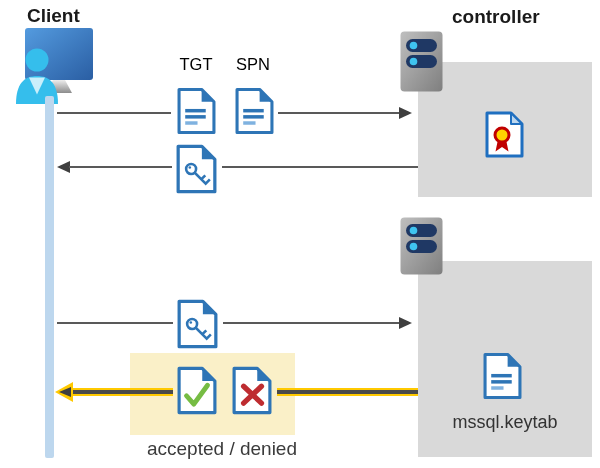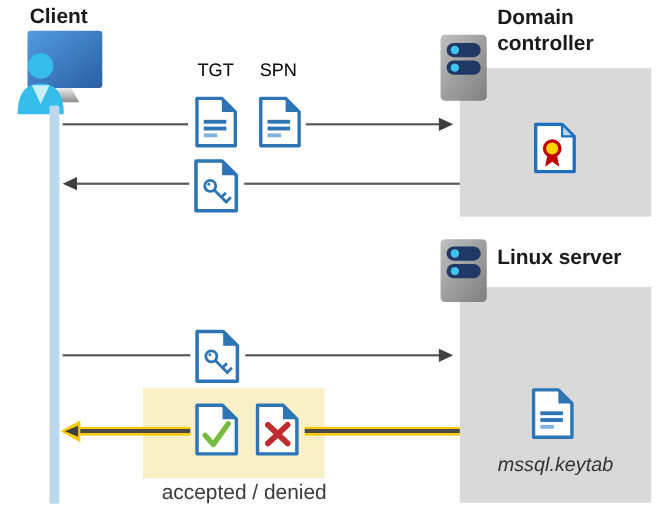--- a/index.html
+++ b/index.html
@@ -64,21 +64,20 @@
         </defs>
       <rect x="0.5" y="0.5" width="42" height="60" rx="4" fill="url(#srvA)"></rect>
       <rect x="6" y="8" width="31" height="13" rx="6.5" fill="#1F3864"></rect>
       <circle cx="13.5" cy="14.5" r="3.8" fill="#3FC4F0"></circle>
       <rect x="6" y="24" width="31" height="13" rx="6.5" fill="#1F3864"></rect>
       <circle cx="13.5" cy="30.5" r="3.8" fill="#3FC4F0"></circle>
     </svg>
   </div>
 
   <div class="abs heading" style="left:452px;top:5px;">
-    <div>Domain</div>
     <div>controller</div>
   </div>
 
   <div class="abs" style="left:485px;top:111px;">
     <svg width="39" height="47" viewBox="0 0 39 47">
       <path d="M2,2 h24 l11,11 v32 h-35 z" fill="#fff" stroke="#1F6FC0" stroke-width="3" stroke-linejoin="round"></path>
       <path d="M26,2 v11 h11 z" fill="#BDD7EE" stroke="#1F6FC0" stroke-width="2" stroke-linejoin="round"></path>
       <path d="M13.5,26 l-3,14.5 6.5,-4.5 6.5,4.5 -3,-14.5 z" fill="#C00000"></path>
       <circle cx="17" cy="24" r="7" fill="#FFD400" stroke="#C00000" stroke-width="3"></circle>
     </svg>
@@ -95,34 +94,33 @@
       </linearGradient>
         </defs>
       <rect x="0.5" y="0.5" width="42" height="57" rx="4" fill="url(#srvB)"></rect>
       <rect x="6" y="7" width="31" height="13" rx="6.5" fill="#1F3864"></rect>
       <circle cx="13.5" cy="13.5" r="3.8" fill="#3FC4F0"></circle>
       <rect x="6" y="23" width="31" height="13" rx="6.5" fill="#1F3864"></rect>
       <circle cx="13.5" cy="29.5" r="3.8" fill="#3FC4F0"></circle>
     </svg>
   </div>
 
-  <div class="abs heading" style="left:452px;top:223px;">Linux server</div>
 
 
   <div class="abs" style="left:483px;top:352px;">
     <svg width="39" height="48" viewBox="0 0 38 46">
       <path d="M2,2 h22 l12,12 v30 h-34 z" fill="#fff" stroke="#2E75B6" stroke-width="3" stroke-linejoin="round"></path>
       <path d="M24,2 v12 h12 z" fill="#2E75B6"></path>
       <rect x="8" y="21" width="20" height="3.4" fill="#2E75B6"></rect>
       <rect x="8" y="27" width="20" height="3.4" fill="#2E75B6"></rect>
       <rect x="8" y="33" width="12" height="3.4" fill="#7FB2E0"></rect>
     </svg>
   </div>
 
-  <div class="abs center-label" style="left:418px;top:412px;width:174px;font-style:italic;">mssql.keytab</div>
+  <div class="abs center-label" style="left:418px;top:412px;width:174px;">mssql.keytab</div>
 
   <div class="abs sublabel" style="left:174px;top:55px;width:44px;">TGT</div>
   <div class="abs sublabel" style="left:231px;top:55px;width:44px;">SPN</div>
 
   <div class="abs hline" style="left:57px;top:112px;width:114px;"></div>
   <div class="abs hline" style="left:278px;top:112px;width:122px;"></div>
   <div class="abs head-right" style="left:399px;top:107px;"></div>
 
   <div class="abs iconbox" style="left:177px;top:87px;">
     <svg width="39" height="48" viewBox="0 0 38 46">

